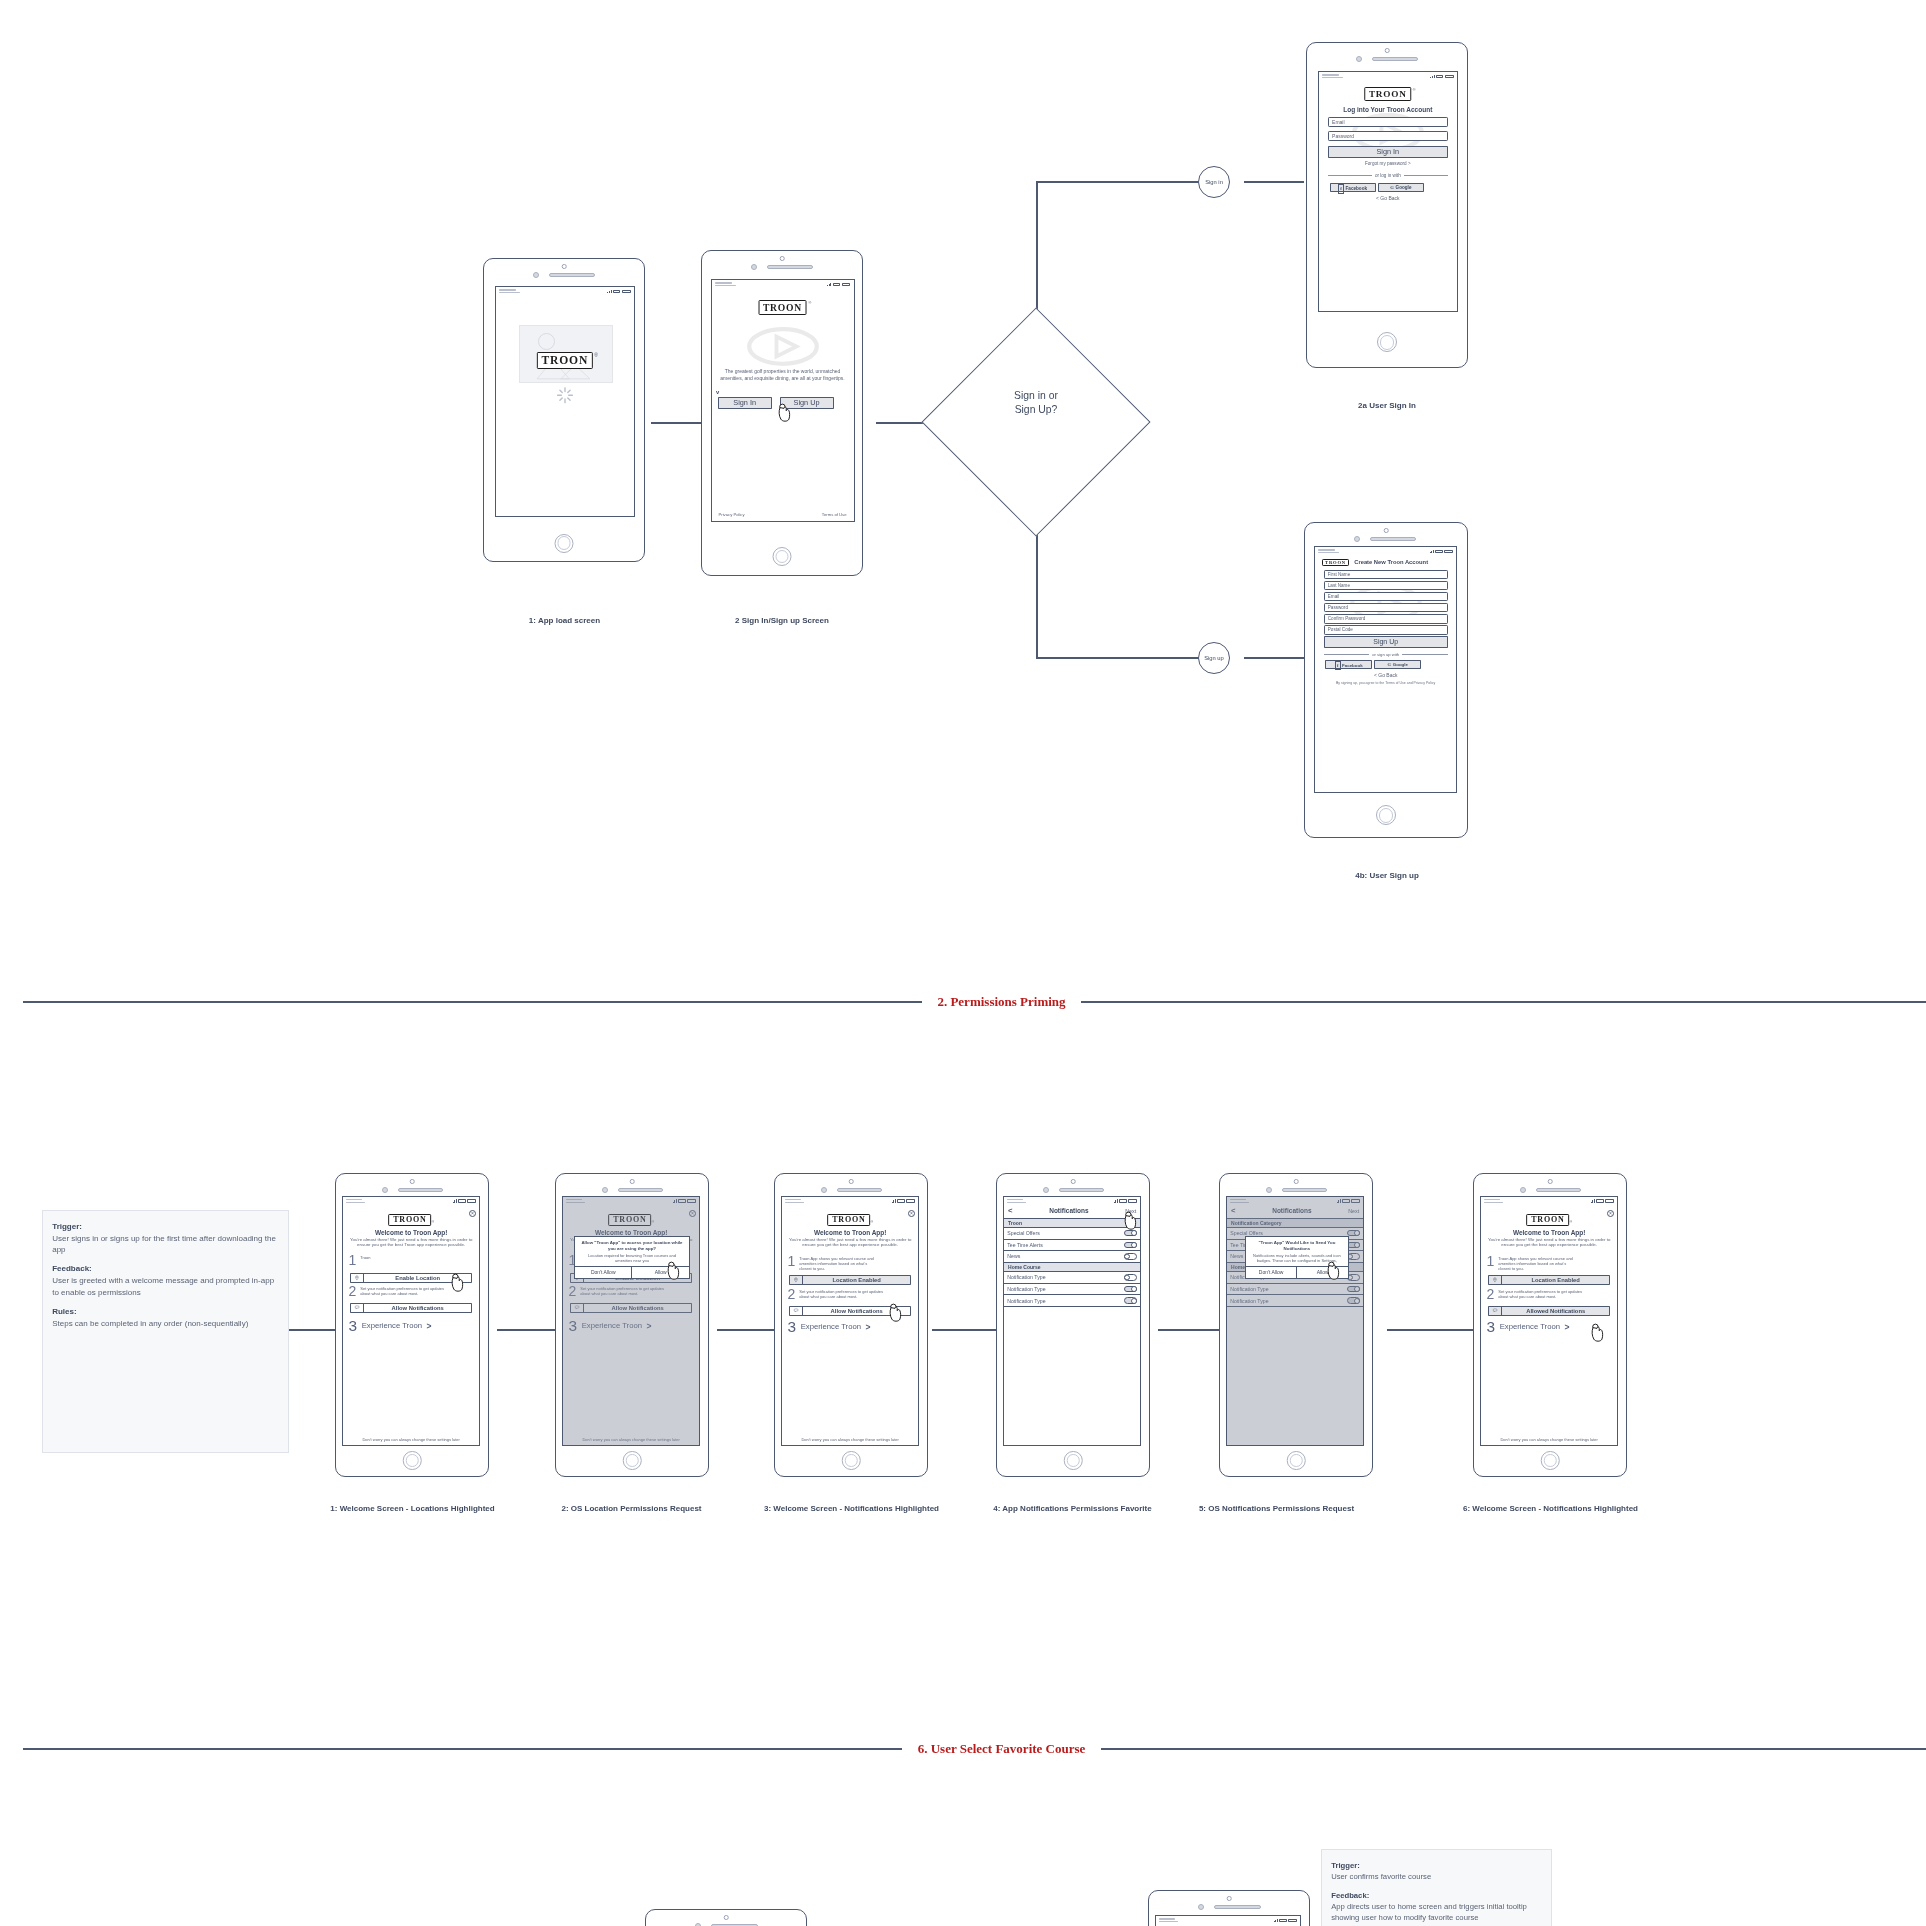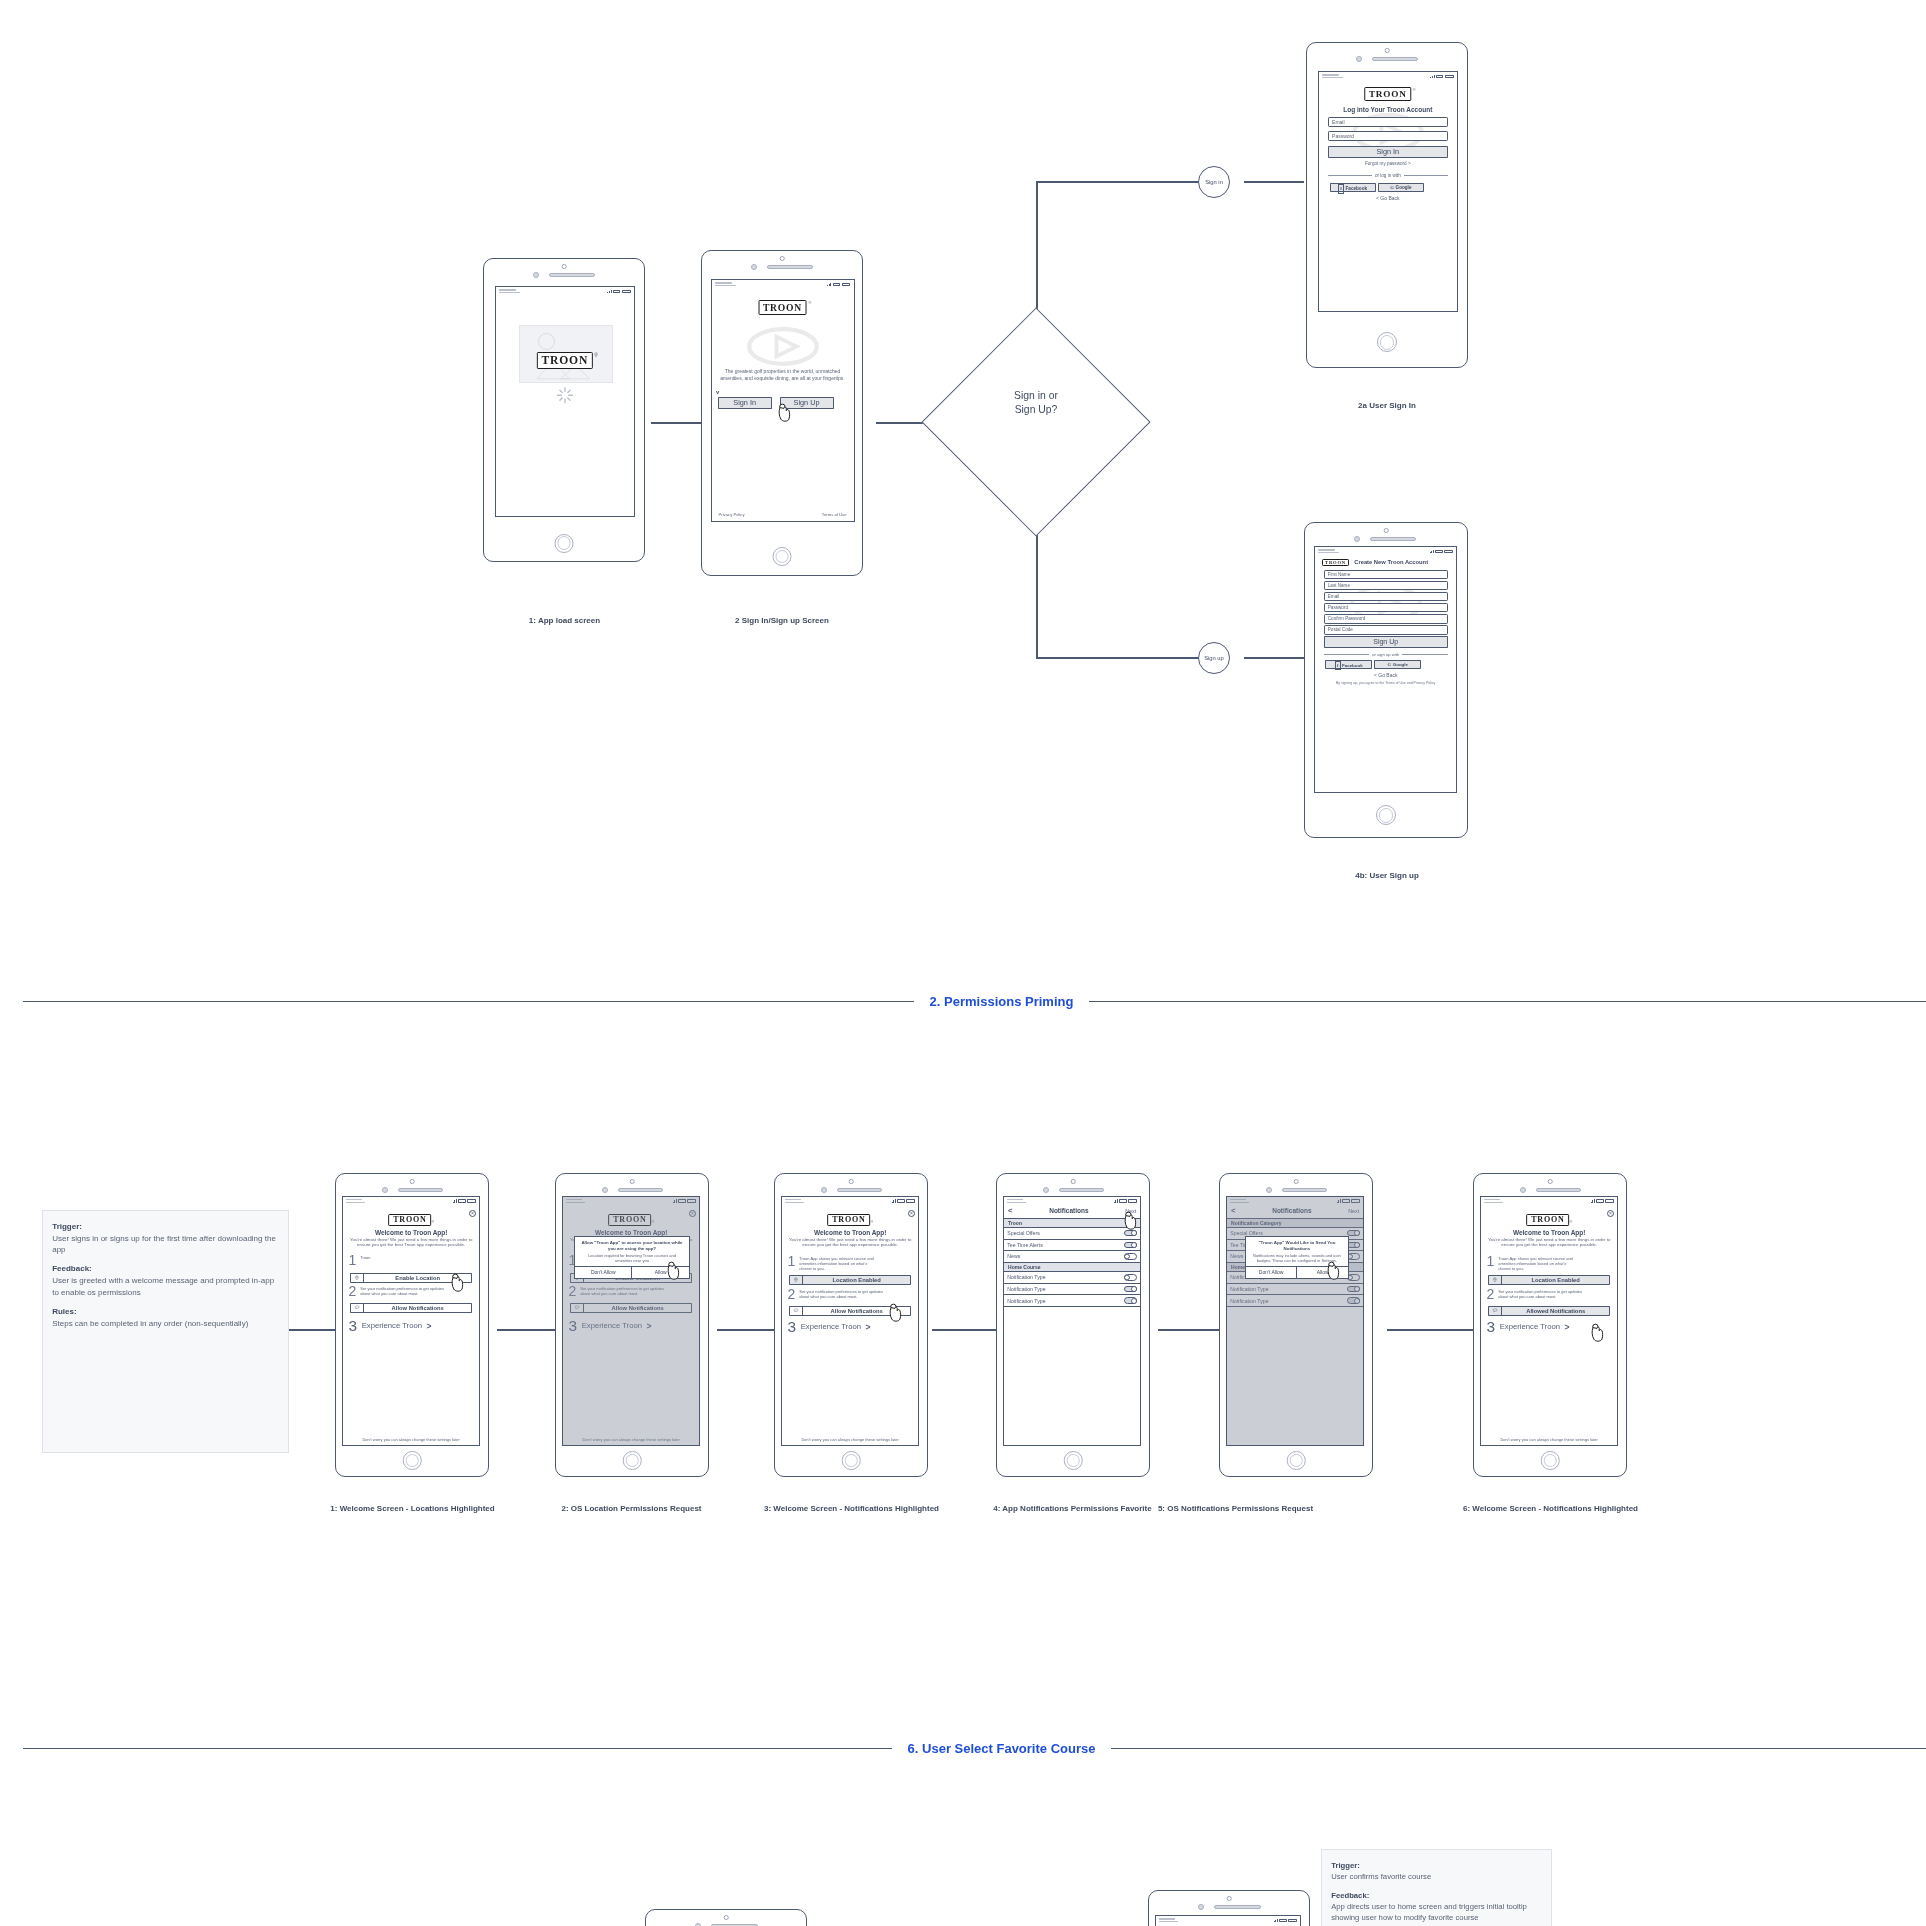--- a/index.html
+++ b/index.html
@@ -16,21 +16,21 @@
   .abs { position:absolute; }
 
   
   .line { position:absolute; background:#4d5871; }
   .line.h { height:1.9px; }
   .line.v { width:1.9px; }
 
   
   .sec-div { position:absolute; display:flex; align-items:center; width:100%; }
   .sec-div .rule { height:1.2px; background:#4d5871; flex:1; }
-  .sec-div .sec-title { font-size:13px; font-weight:bold; color:#1d4ed8; padding:0 15.4px; white-space:nowrap; }
+  .sec-div .sec-title { font-size:13px; font-weight:bold; color:#b91c1c; padding:0 15.4px; white-space:nowrap;font-family:Liberation Serif, serif; }
 
   
   .phone { position:absolute; border:1.9px solid #4d5871; border-radius:10px; background:#fff; }
   .phone .speaker-dot { position:absolute; width:4.6px; height:4.6px; border-radius:50%; border:1.2px solid #9aa2b4; left:50%; transform:translateX(-50%); top:5.4px;}
   .phone .cam { position:absolute; width:6.2px;height:6.2px;border-radius:50%;background:#d4d8e0;border:0.8px solid #aab0bf; top:13px; }
   .phone .grill { position:absolute; height:3.5px; border-radius:2.3px; background:#d4d8e0; border:0.8px solid #aab0bf; top:14px;}
   .phone .home-btn { position:absolute; border:1.2px solid #aab0bf; border-radius:50%; left:50%; transform:translateX(-50%); }
   .phone .home-btn i { position:absolute; inset:1.9px; border:0.8px solid #c6cbd7; border-radius:50%; display:block; }
   .screen { position:absolute; border:1.5px solid #4d5871; background:#fff; overflow:hidden; }
 
@@ -761,21 +761,21 @@
             </svg></div>
         </div>
     <div class="home-btn" style="bottom:6.2px;width:18.5px;height:18.5px;">
           <i></i>
         </div>
   </div>
       <div class="caption" style="left:293px;top:1504px;width:239px;">1: Welcome Screen -  Locations Highlighted</div>
       <div class="caption" style="left:512px;top:1504px;width:239px;">2: OS Location Permissions Request</div>
       <div class="caption" style="left:732px;top:1504px;width:239px;">3: Welcome Screen - Notifications Highlighted</div>
       <div class="caption" style="left:953px;top:1504px;width:239px;">4: App Notifications Permissions Favorite</div>
-      <div class="caption" style="left:1116px;top:1504px;width:239px;">5: OS Notifications Permissions Request</div>
+      <div class="caption" style="left:1157px;top:1504px;width:239px;">5: OS Notifications Permissions Request</div>
       <div class="caption" style="left:1431px;top:1504px;width:239px;text-align:center;">6: Welcome Screen - Notifications Highlighted</div>
     </div>
 
   <div class="sec-div" style="top:1741px; left:23px; width:1957px;">
     <span class="rule"></span>
     <span class="sec-title">6. User Select Favorite Course</span>
     <span class="rule"></span>
   </div>
 
   <div class="note" style="left:1321px; top:1849px; width:231px; height:237px; font-size:7.7px;">

